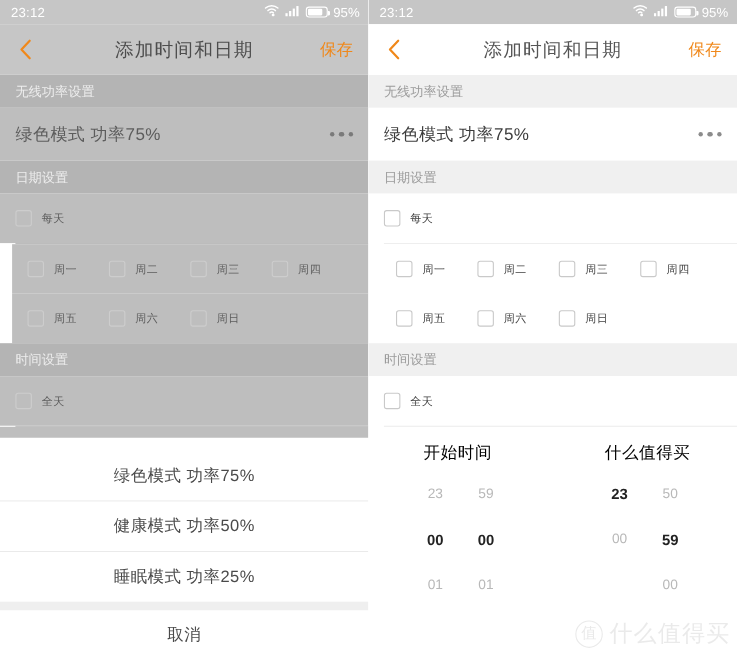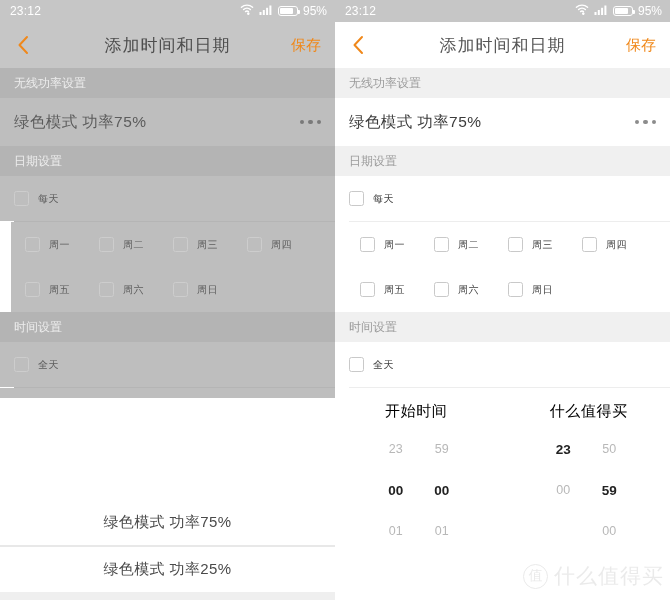--- a/index.html
+++ b/index.html
@@ -200,23 +200,25 @@
           <span class="cb-label" style="color:#5c5c5c;">全天</span>
         </span>
       </div>
       <div class="divider" style="background:#b5b5b5;"></div>
       <div style="background:#bebebe;height:20px;"></div>
     </div>
 
     <div class="sheet">
       <div class="sheet-item">绿色模式 功率75%</div>
       <div class="sheet-sep"></div>
+      <div class="sheet-item">健康模式 功率50%</div>
       <div class="sheet-sep"></div>
-      <div class="sheet-item">绿色模式 功率25%</div>
+      <div class="sheet-item">睡眠模式 功率25%</div>
       <div class="sheet-gap"></div>
+      <div class="sheet-item">取消</div>
     </div>
   </div>
 
   <div class="phone">
 
     <div class="statusbar" style="background:#c6c6c6;color:#ffffff;">
       <span class="clock">23:12</span>
       <span class="sb-right">
         <span class="ico">
           <svg width="14" height="11" viewBox="0 0 14 11">

